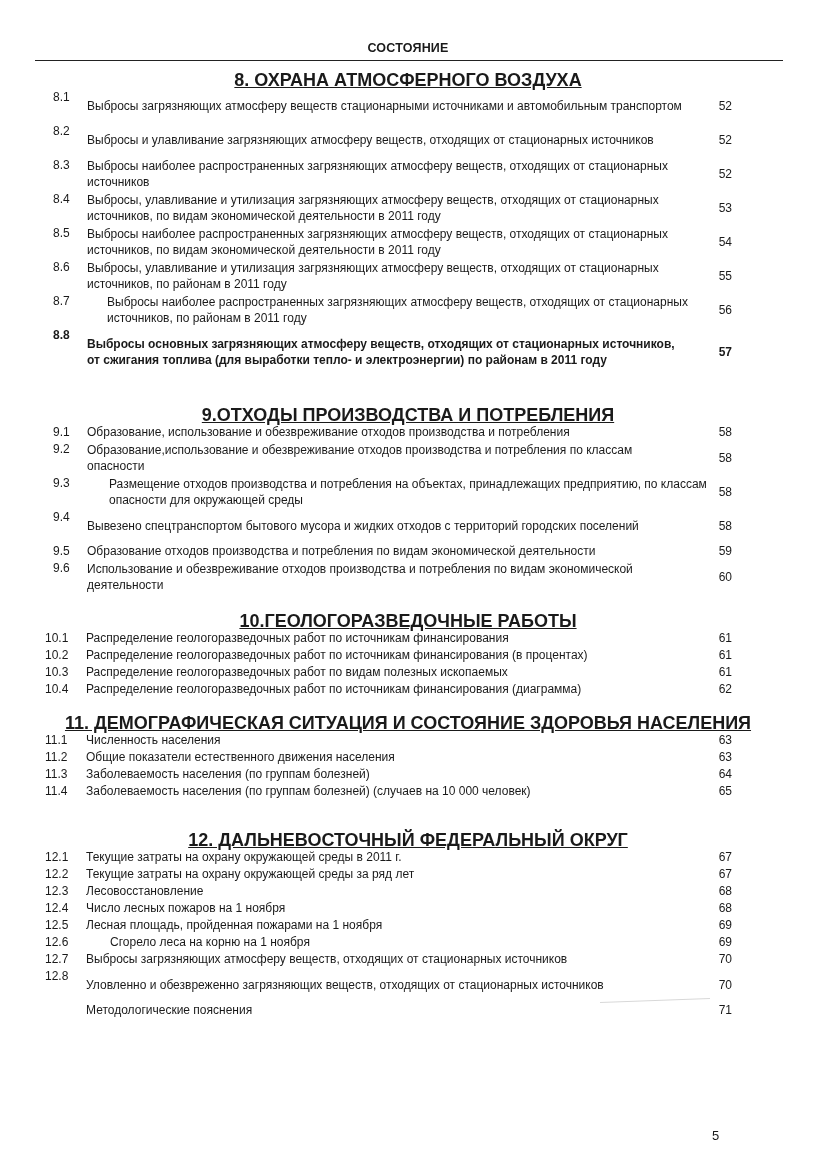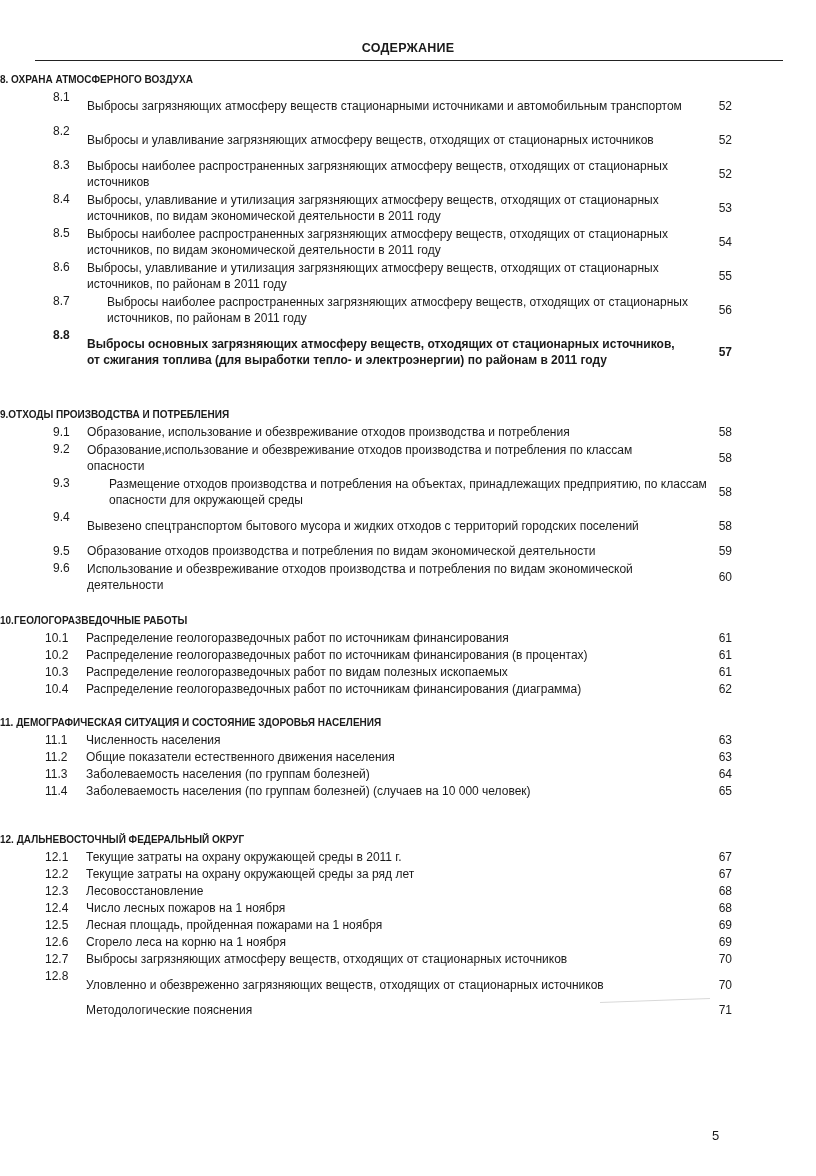--- a/index.html
+++ b/index.html
@@ -10,22 +10,23 @@
   .page-title {
     position: absolute; left: 0; width: 816px; top: 41px; text-align: center;
     font-weight: bold; font-size: 12.5px; letter-spacing: 0.2px;
   }
   .title-rule {
     position: absolute; left: 35px; width: 748px; top: 60px; height: 0;
     border-top: 1.5px solid #222;
   }
   .section { position: absolute; left: 0; width: 816px; }
   .section-heading {
-    font-weight: bold; font-size: 10px; line-height: 16px;
+    text-align: center; font-weight: bold; font-size: 18px; line-height: 16px;
     margin-bottom: 1px;
+    text-decoration: underline;
   }
   .entry { position: relative; display: flex; align-items: center; font-size: 12px; line-height: 16.5px; }
   .entry-num { position: absolute; top: 0; font-size: 12px; }
   .entry-text { margin-left: 8px; width: 600px; }
   .entry-page { position: absolute; right: 84px; width: 30px; text-align: right; font-size: 12px; }
   .s8 .entry-num { left: 53px; }
   .s8 .entry-text { padding-left: 79px; width: 600px; }
   .s9 .entry-num { left: 53px; }
   .s9 .entry-text { padding-left: 79px; width: 600px; }
   .s10 .entry-num, .s11 .entry-num, .s12 .entry-num { left: 45px; }
@@ -34,21 +35,21 @@
   .page-number {
     position: absolute; left: 712px; top: 1128px; font-size: 13px;
   }
   .smudge {
     position: absolute; left: 600px; top: 1000px; width: 110px; height: 1px; background: #d8d8d8; transform: rotate(-2deg);
   }
 </style>
 </head>
 <body>
 
-<div class="page-title">СОДЕРЖАНИЕ</div>
+<div class="page-title">СОСТОЯНИЕ</div>
 <div class="title-rule"></div>
 
 <div class="section s8" style="top:72px;">
   <div class="section-heading">8. ОХРАНА АТМОСФЕРНОГО ВОЗДУХА</div>
   <div class="entry" style="height:34px;">
     <span class="entry-num">8.1</span>
     <span class="entry-text">Выбросы загрязняющих атмосферу веществ стационарными источниками и автомобильным транспортом</span>
     <span class="entry-page">52</span>
   </div>
   <div class="entry" style="height:34px;">
@@ -190,21 +191,21 @@
   <div class="entry single" style="height:17px;">
     <span class="entry-num">12.4</span>
     <span class="entry-text">Число лесных пожаров  на 1 ноября</span>
     <span class="entry-page">68</span>
   </div>
   <div class="entry single" style="height:17px;">
     <span class="entry-num">12.5</span>
     <span class="entry-text">Лесная площадь, пройденная пожарами на 1 ноября</span>
     <span class="entry-page">69</span>
   </div>
-  <div class="entry single" style="height:17px;">
+  <div class="entry single" style="height:17px;padding-left:24px;">
     <span class="entry-num">12.6</span>
     <span class="entry-text">Сгорело леса на корню на 1 ноября</span>
     <span class="entry-page">69</span>
   </div>
   <div class="entry single" style="height:17px;">
     <span class="entry-num">12.7</span>
     <span class="entry-text">Выбросы загрязняющих атмосферу веществ, отходящих от стационарных источников</span>
     <span class="entry-page">70</span>
   </div>
   <div class="entry" style="height:34px;">

